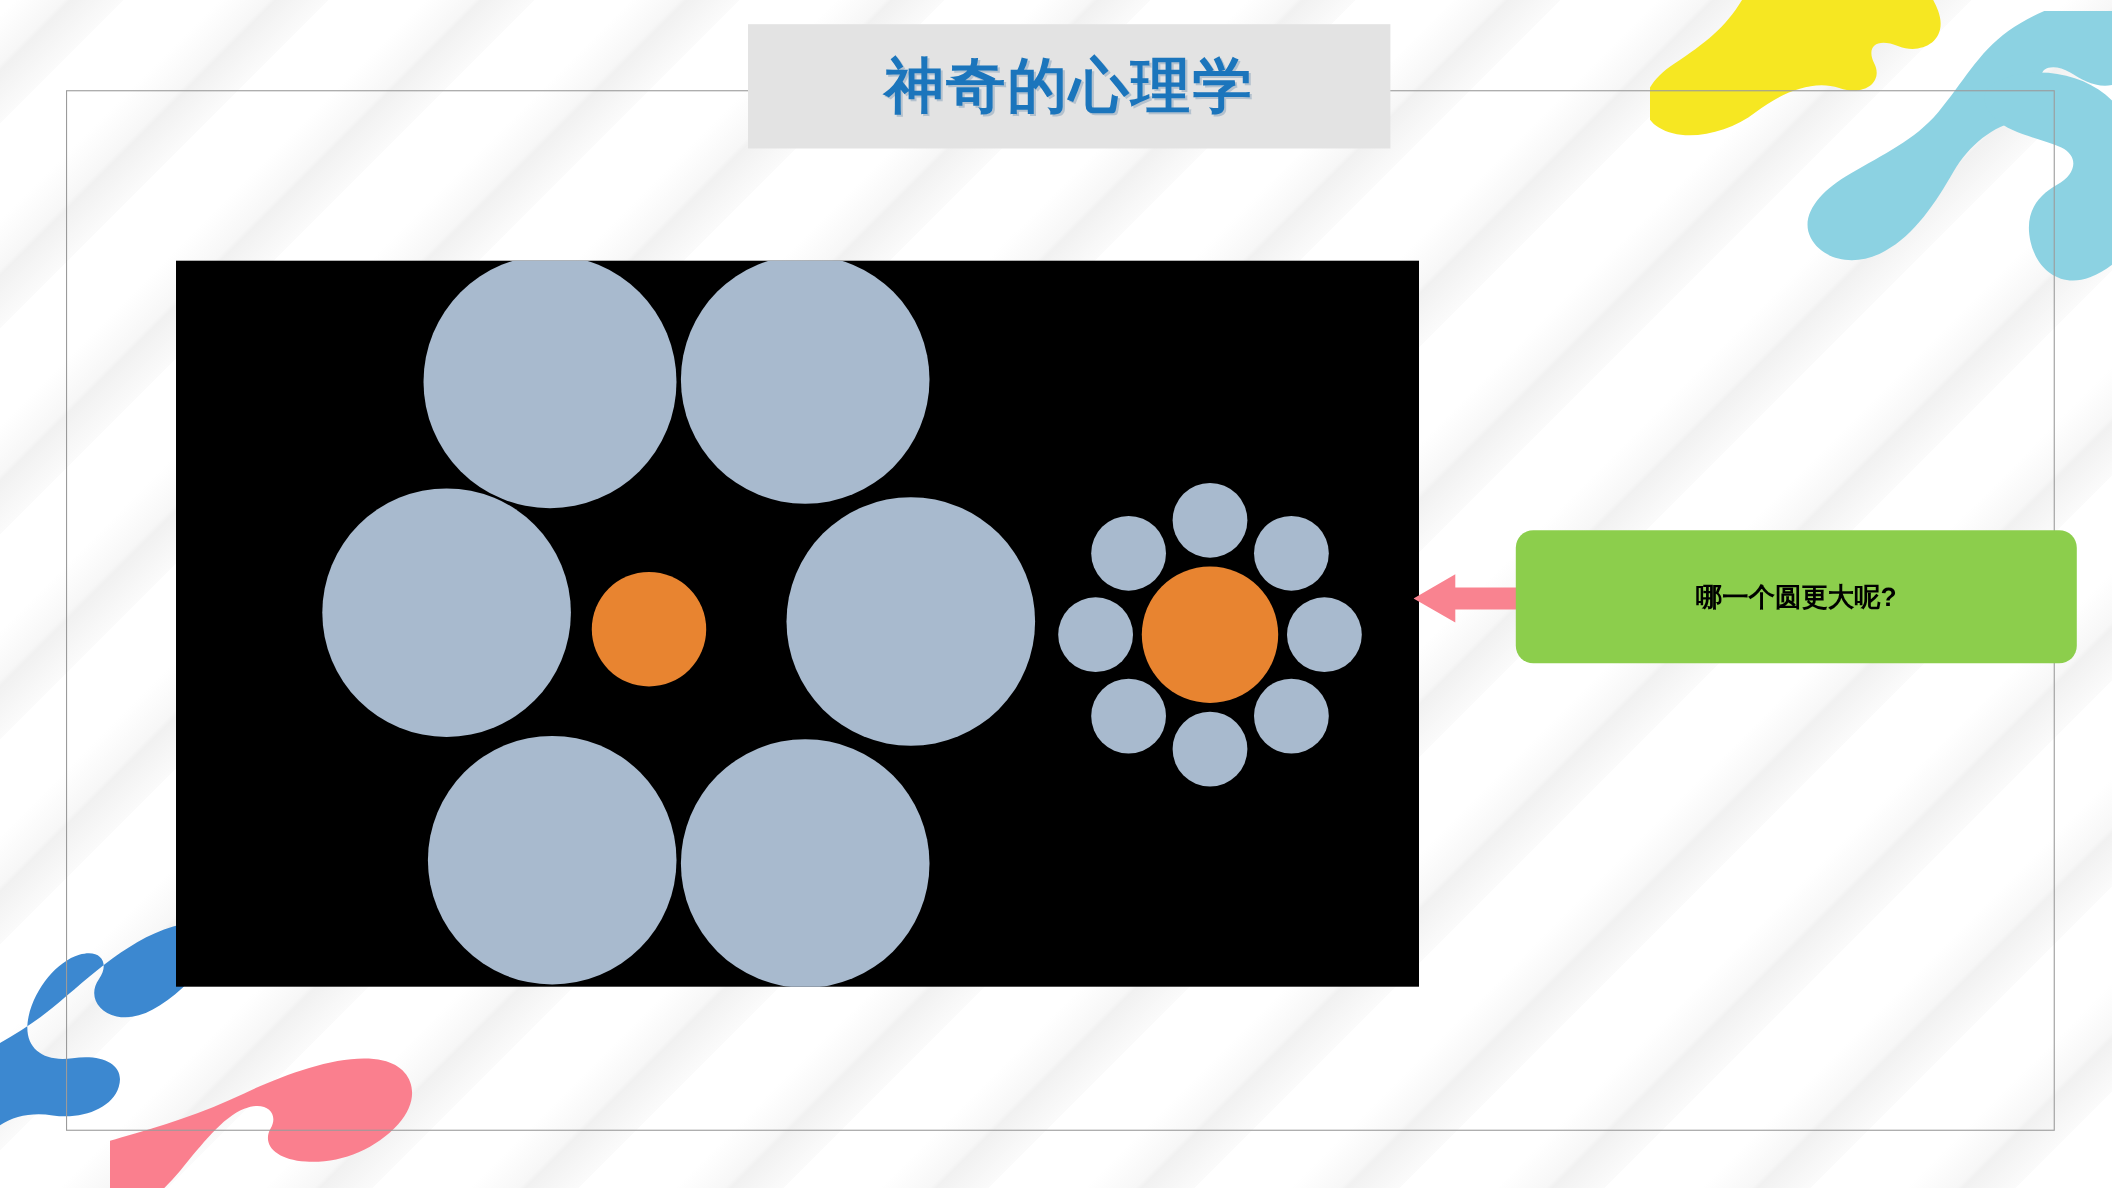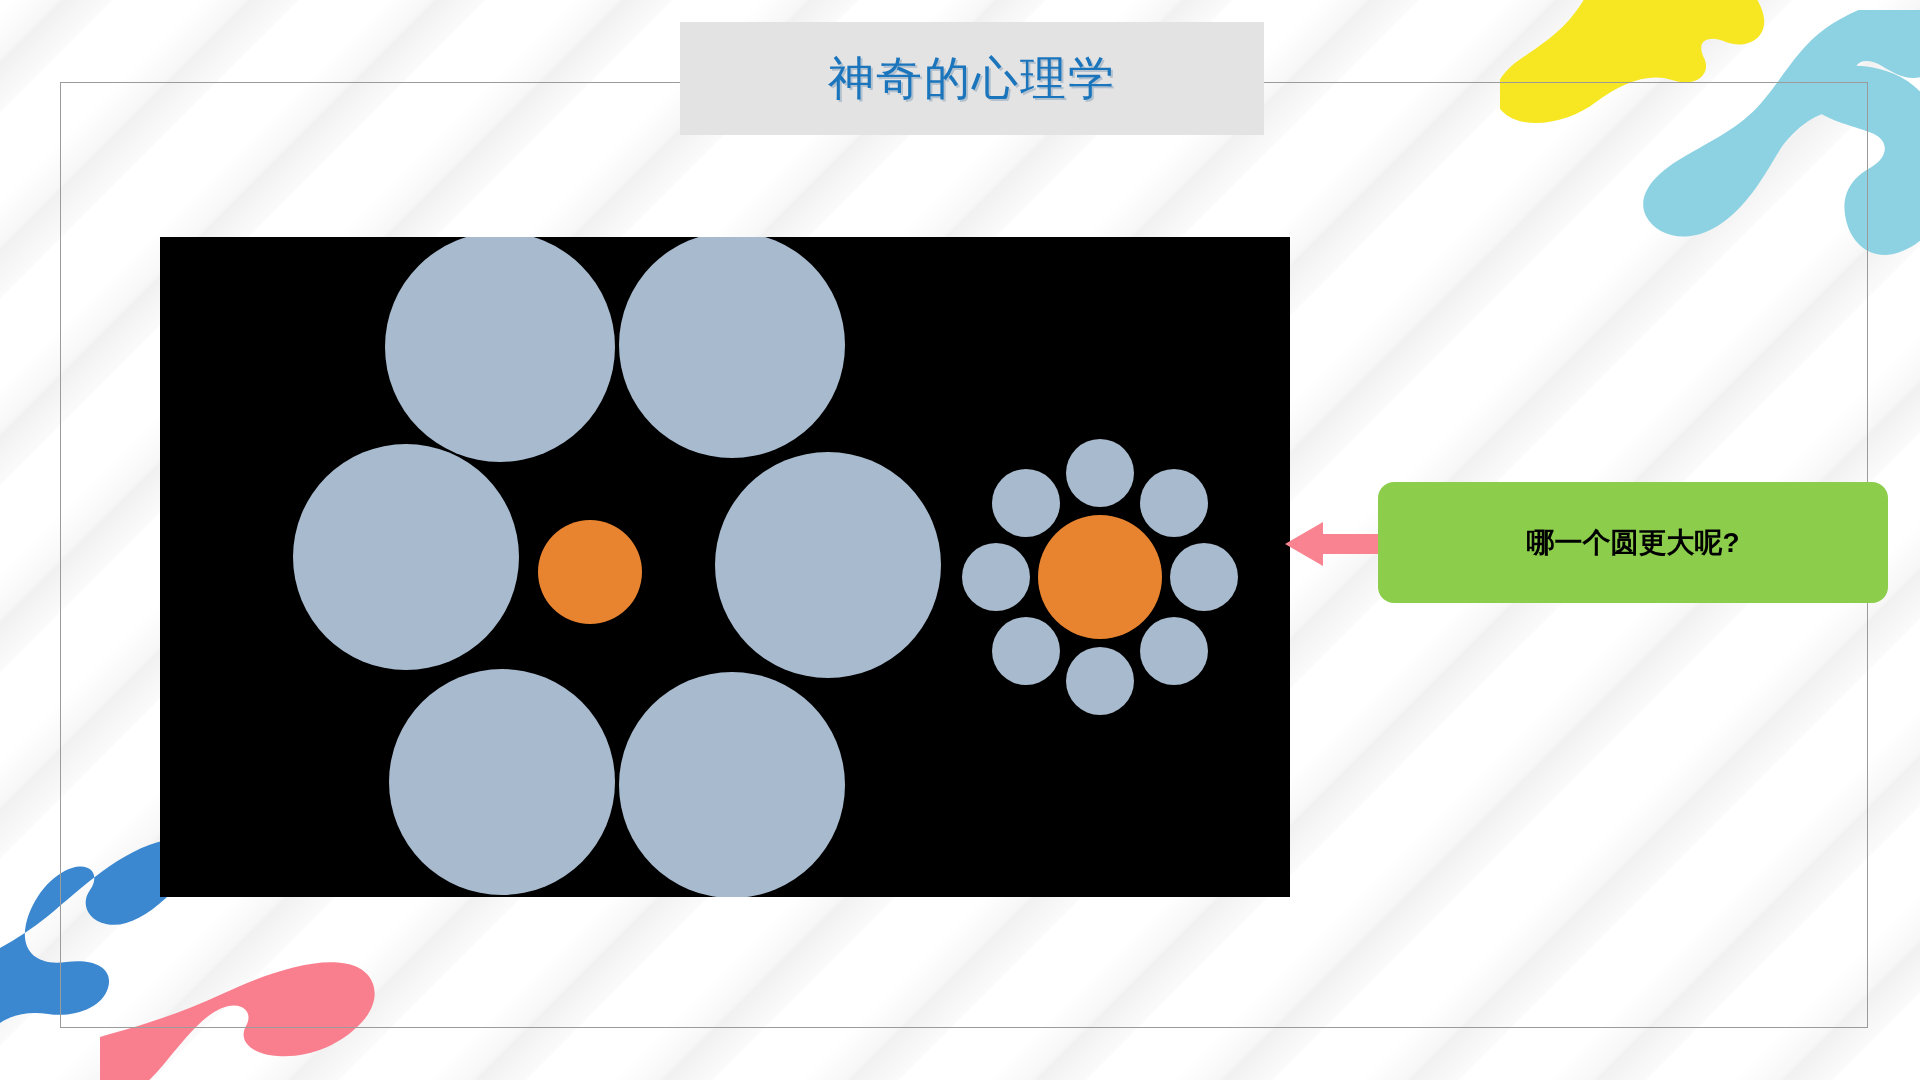--- a/index.html
+++ b/index.html
@@ -50,22 +50,22 @@
     top: 22px;
     width: 584px;
     height: 113px;
     background: #e3e3e3;
     display: flex;
     align-items: center;
     justify-content: center;
   }
   .title-text {
     color: #1B75BC;
-    font-size: 46px;
-    font-weight: normal;
+    font-size: 54px;
+    font-weight: bold;
     letter-spacing: 2px;
     text-shadow: 2px 2px 0 rgba(120,150,180,0.45);
     white-space: nowrap;
   }
 
   
   .illusion-panel {
     position: absolute;
     left: 160px;
     top: 237px;
@@ -99,21 +99,21 @@
     width: 510px;
     height: 121px;
     background: #8CCE4C;
     border-radius: 16px;
     display: flex;
     align-items: center;
     justify-content: center;
   }
   .callout-text {
     color: #000000;
-    font-size: 28px;
+    font-size: 24px;
     font-weight: bold;
     white-space: nowrap;
   }
 
   
   .blob {
     position: absolute;
     pointer-events: none;
   }
   .blob svg { display: block; }

